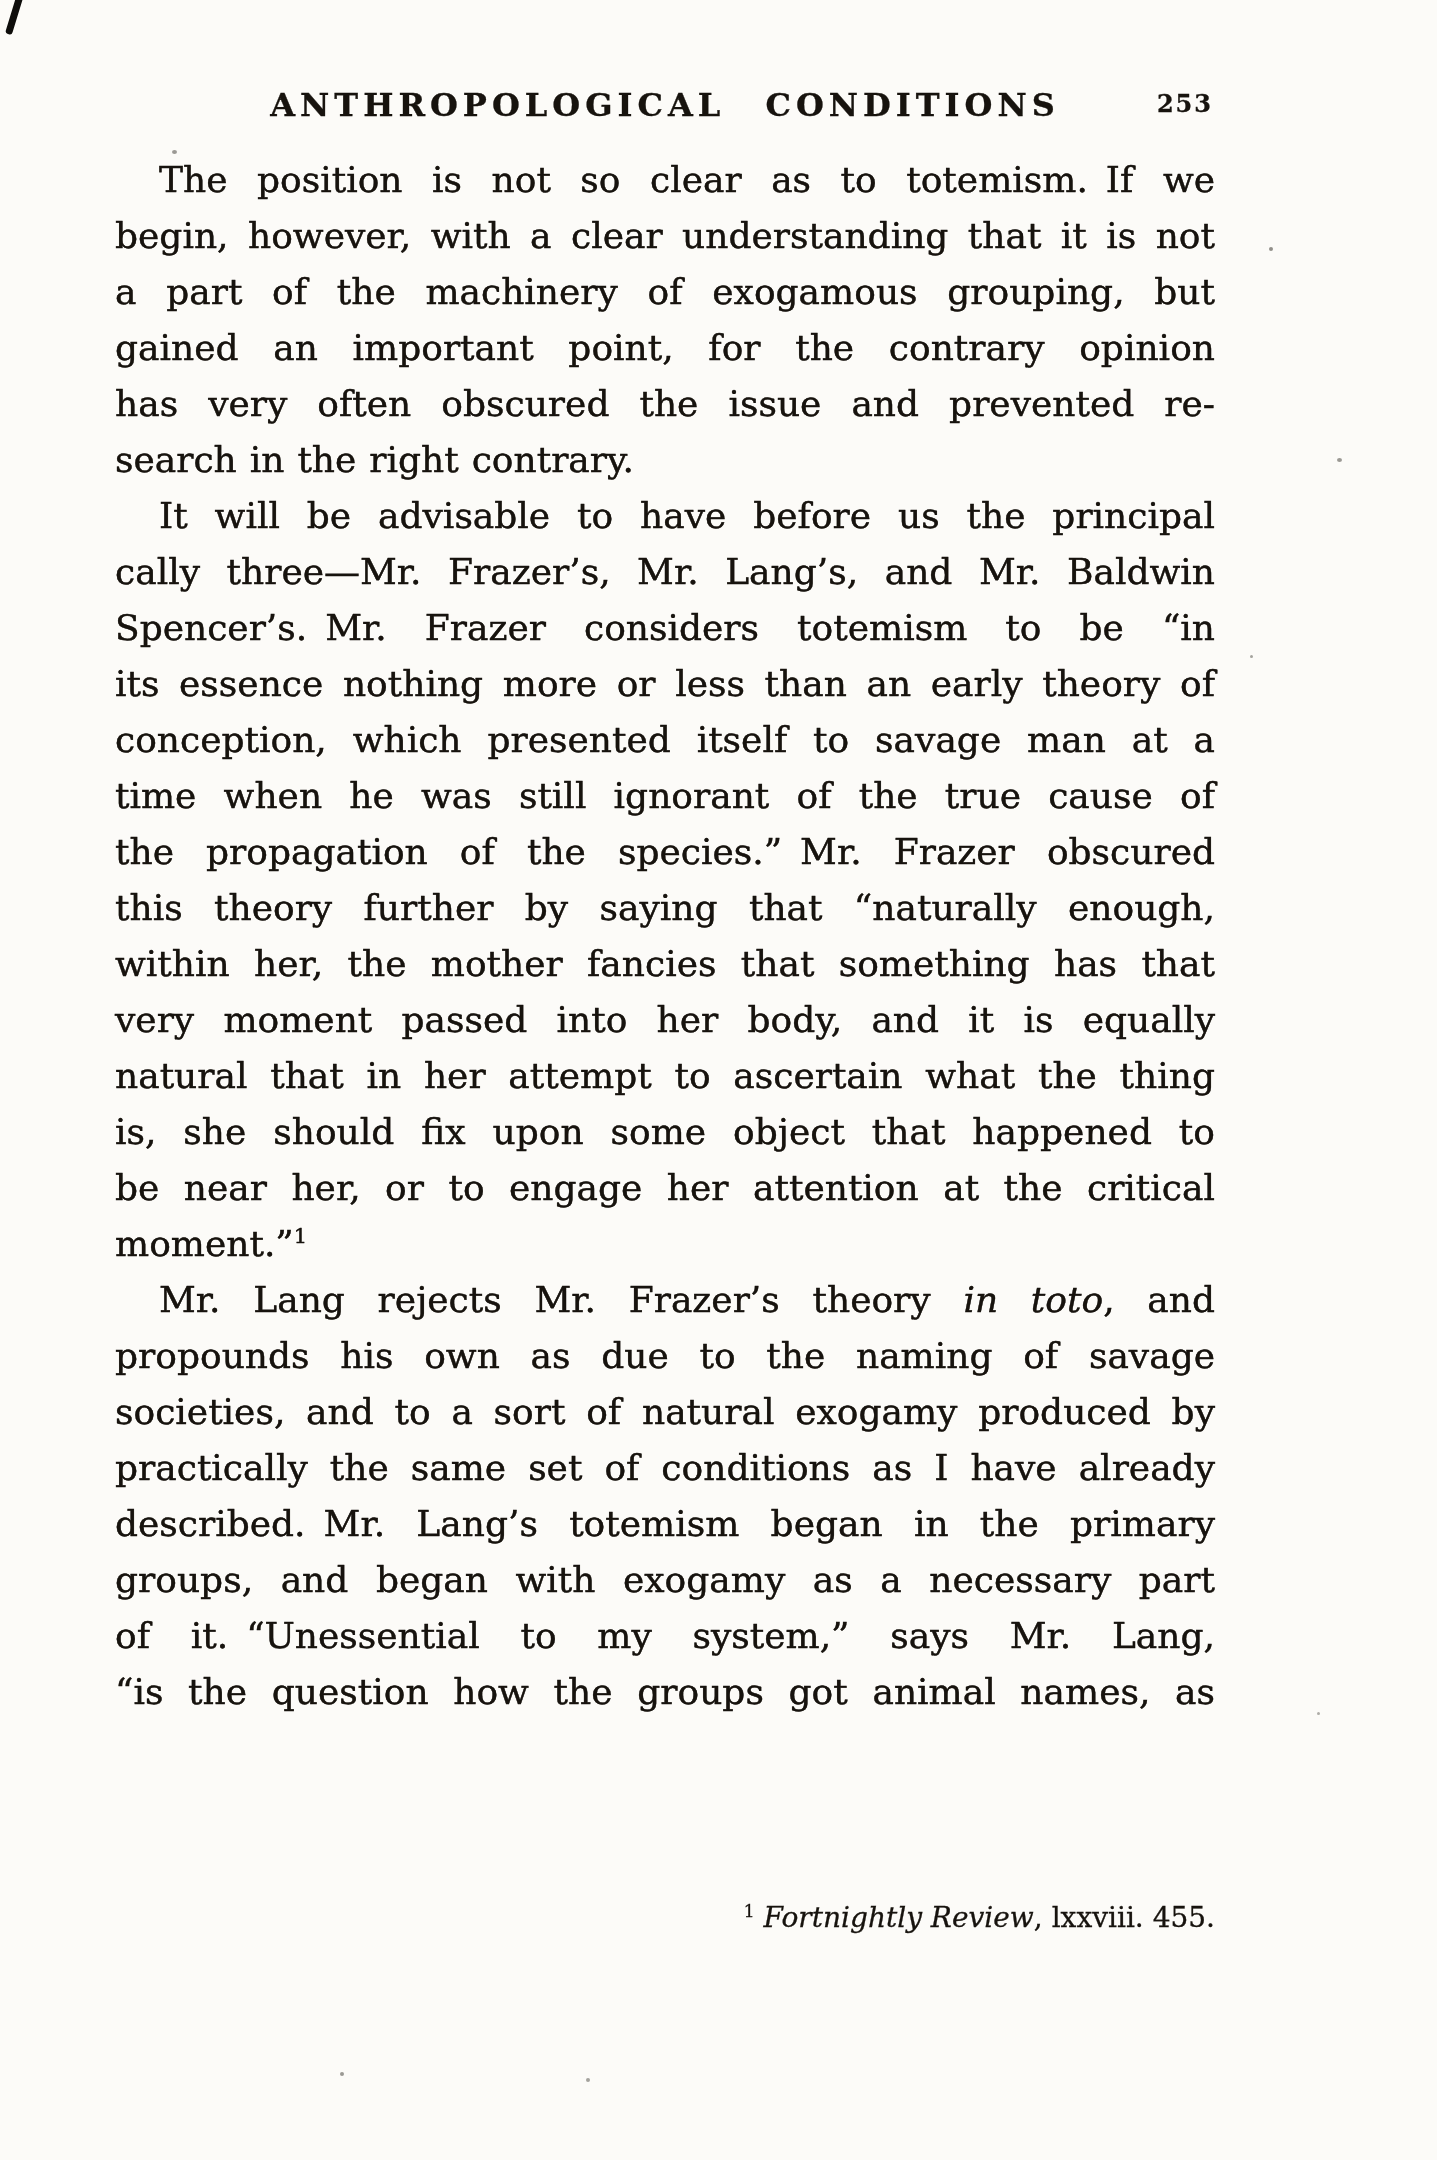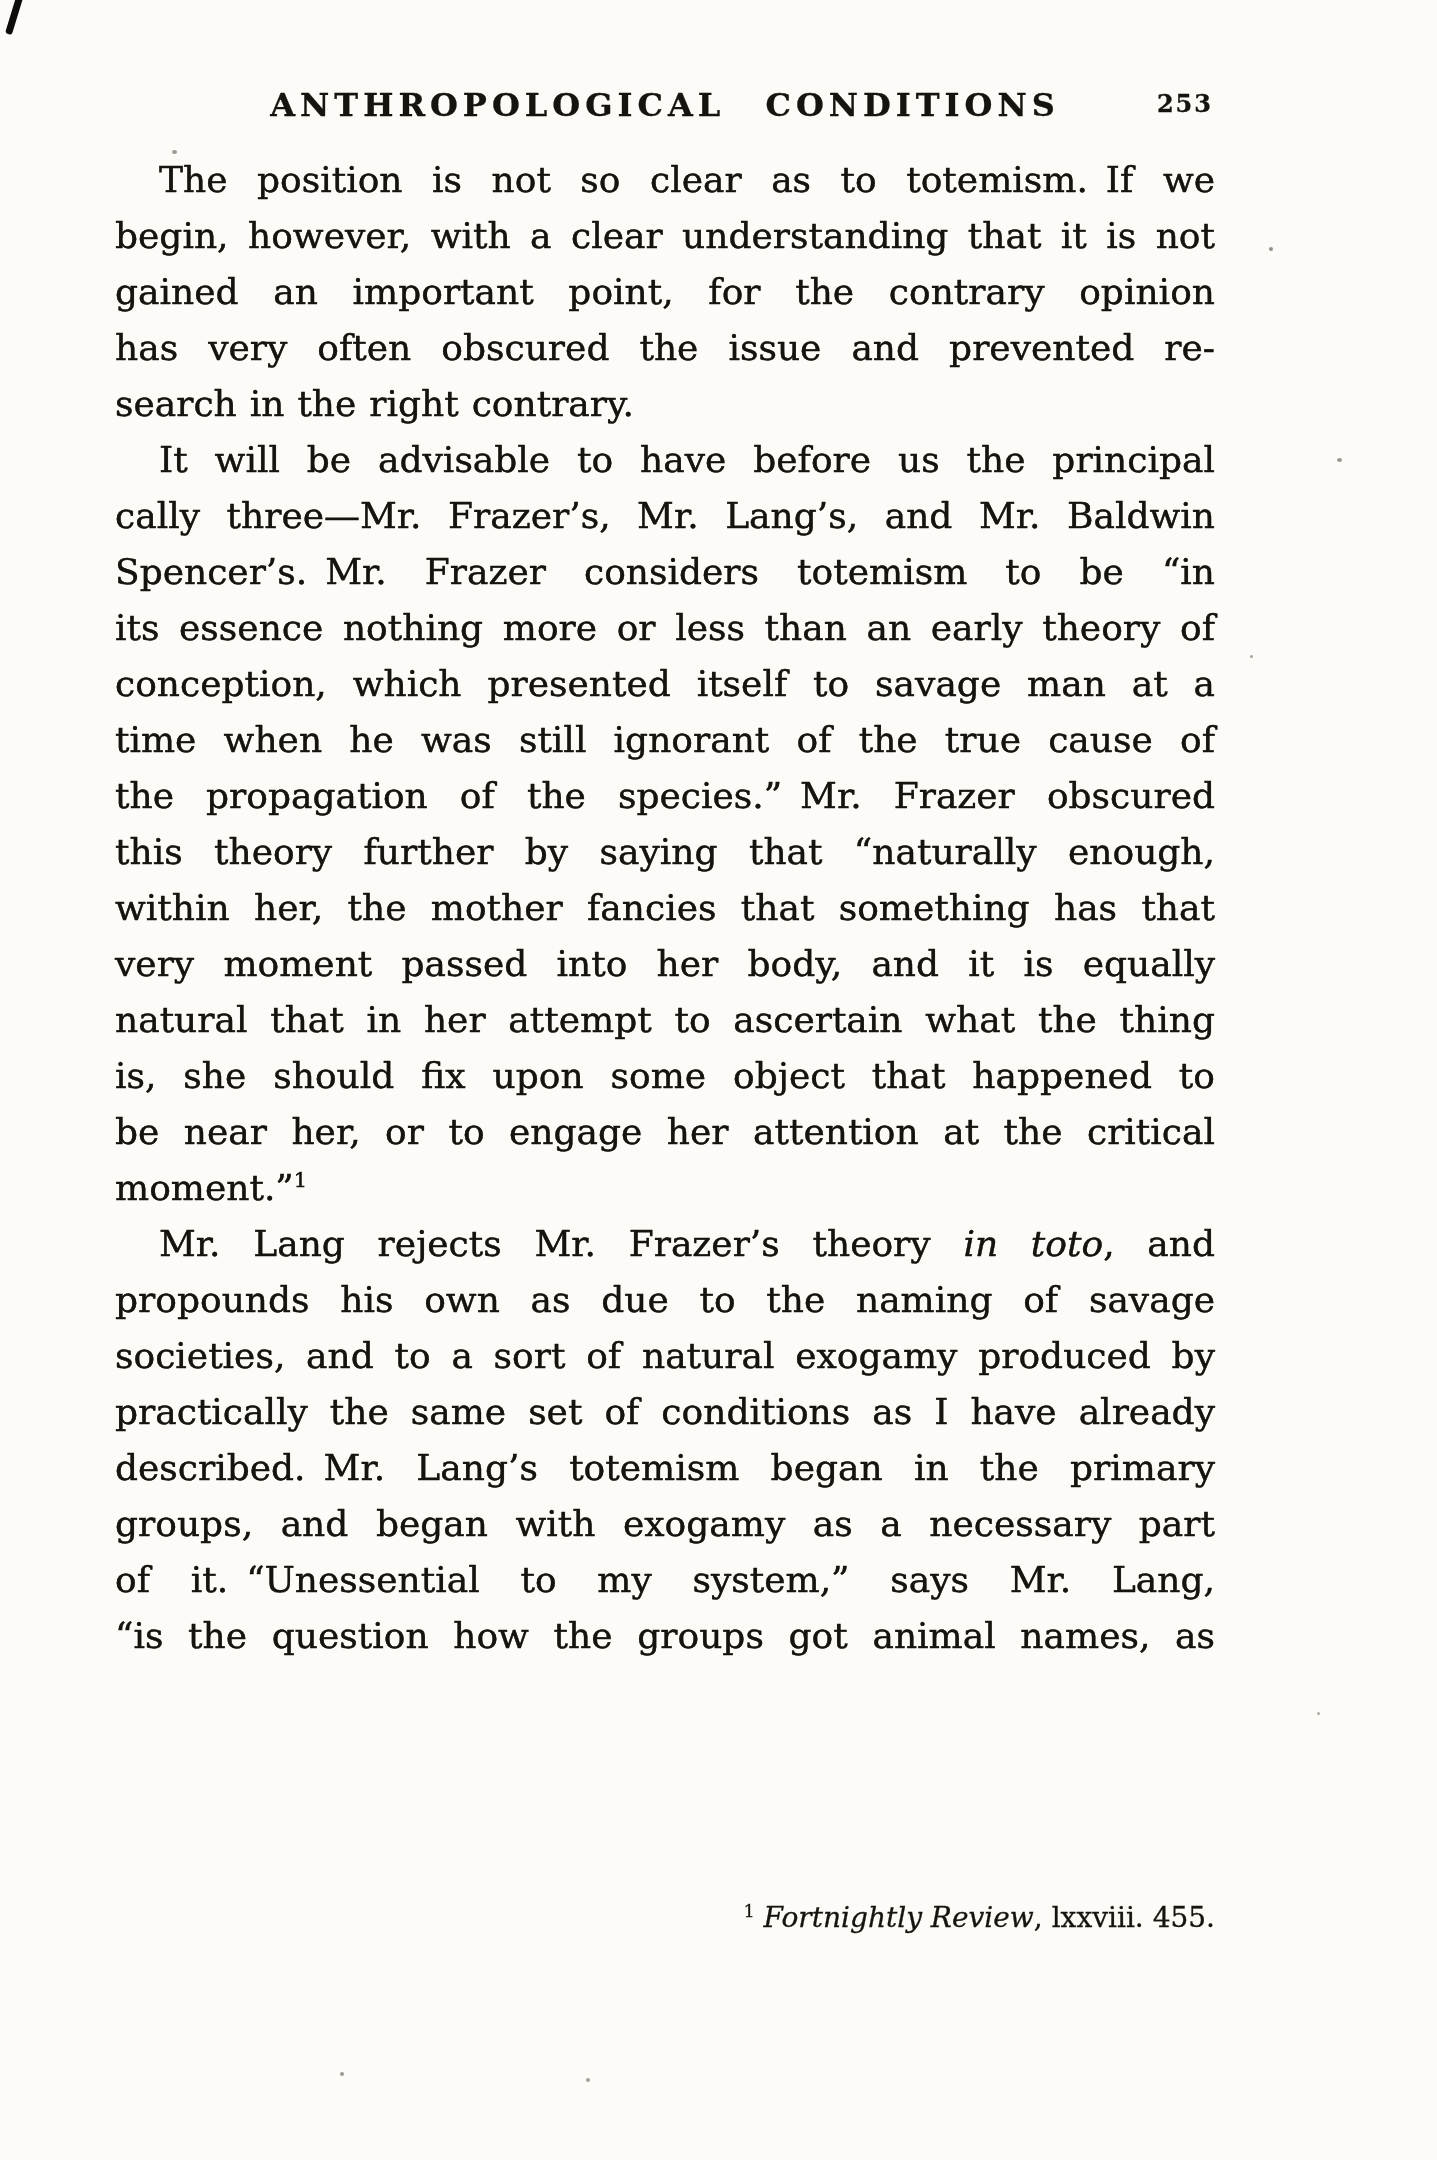--- a/index.html
+++ b/index.html
@@ -81,20 +81,21 @@
   <div class="speck" style="left:586px;top:2078px;width:4px;height:4px;opacity:.45"></div>
 
   <div class="header-row">
     <div class="header-title">ANTHROPOLOGICAL CONDITIONS</div>
     <div class="folio">253</div>
   </div>
 
   <div class="body-text">
       <div class="line indent"><span>The position is not so clear as to totemism. If we</span></div>
       <div class="line"><span>begin, however, with a clear understanding that it is not</span></div>
+      <div class="line"><span>a part of the machinery of exogamous grouping, but</span></div>
       <div class="line"><span>gained an important point, for the contrary opinion</span></div>
       <div class="line"><span>has very often obscured the issue and prevented re-</span></div>
       <div class="line flush"><span>search in the right contrary.</span></div>
       <div class="line indent"><span>It will be advisable to have before us the principal</span></div>
       <div class="line"><span>cally three—Mr. Frazer’s, Mr. Lang’s, and Mr. Baldwin</span></div>
       <div class="line"><span>Spencer’s. Mr. Frazer considers totemism to be “in</span></div>
       <div class="line"><span>its essence nothing more or less than an early theory of</span></div>
       <div class="line"><span>conception, which presented itself to savage man at a</span></div>
       <div class="line"><span>time when he was still ignorant of the true cause of</span></div>
       <div class="line"><span>the propagation of the species.” Mr. Frazer obscured</span></div>

